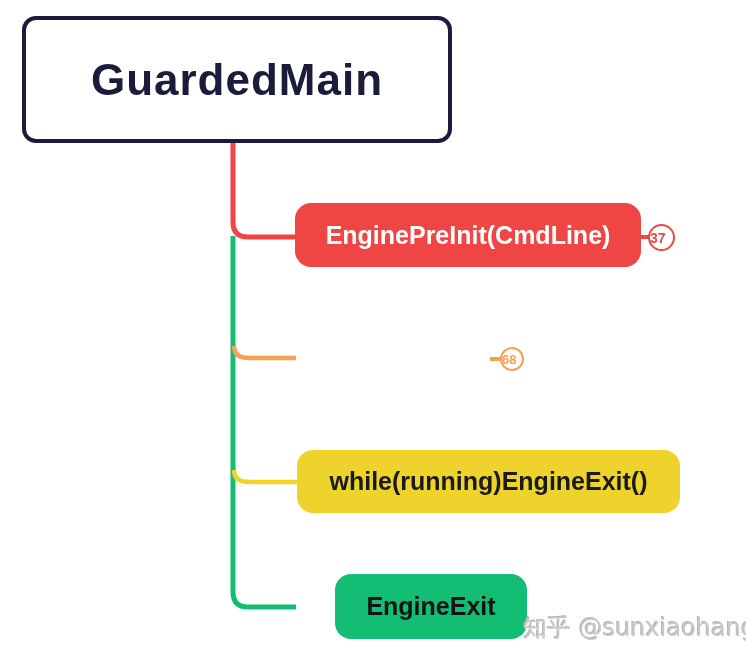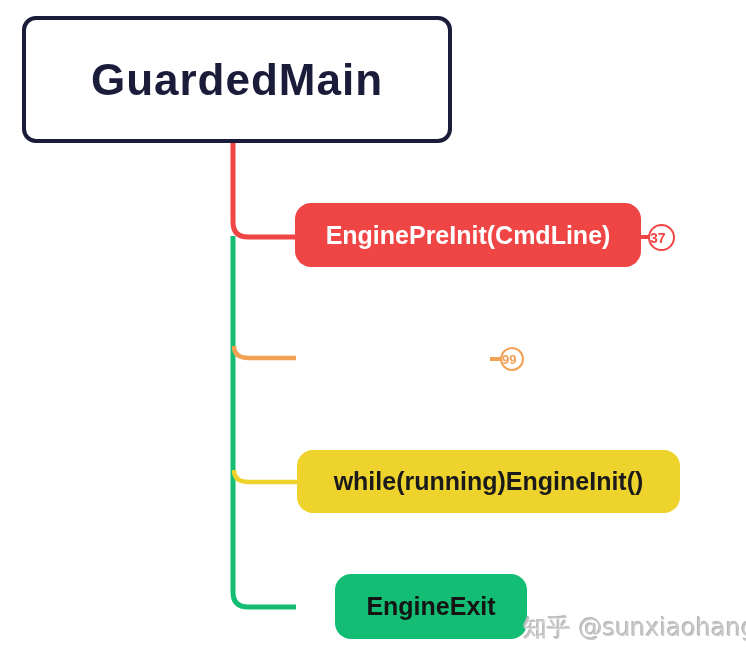--- a/index.html
+++ b/index.html
@@ -130,25 +130,25 @@
   </div>
 
   <div class="node" id="node-red">
     <span>EnginePreInit(CmdLine)</span>
   </div>
   <div class="badge" id="badge-red">
     <span>37</span>
   </div>
 
   <div class="badge" id="badge-orange">
-    <span>99</span>
+    <span>68</span>
   </div>
 
   <div class="node" id="node-yellow">
-    <span>while(running)EngineInit()</span>
+    <span>while(running)EngineExit()</span>
   </div>
 
   <div class="node" id="node-green">
     <span>EngineExit</span>
   </div>
 
   <div id="watermark">
     <span>知乎 @sunxiaohang</span>
   </div>
 

